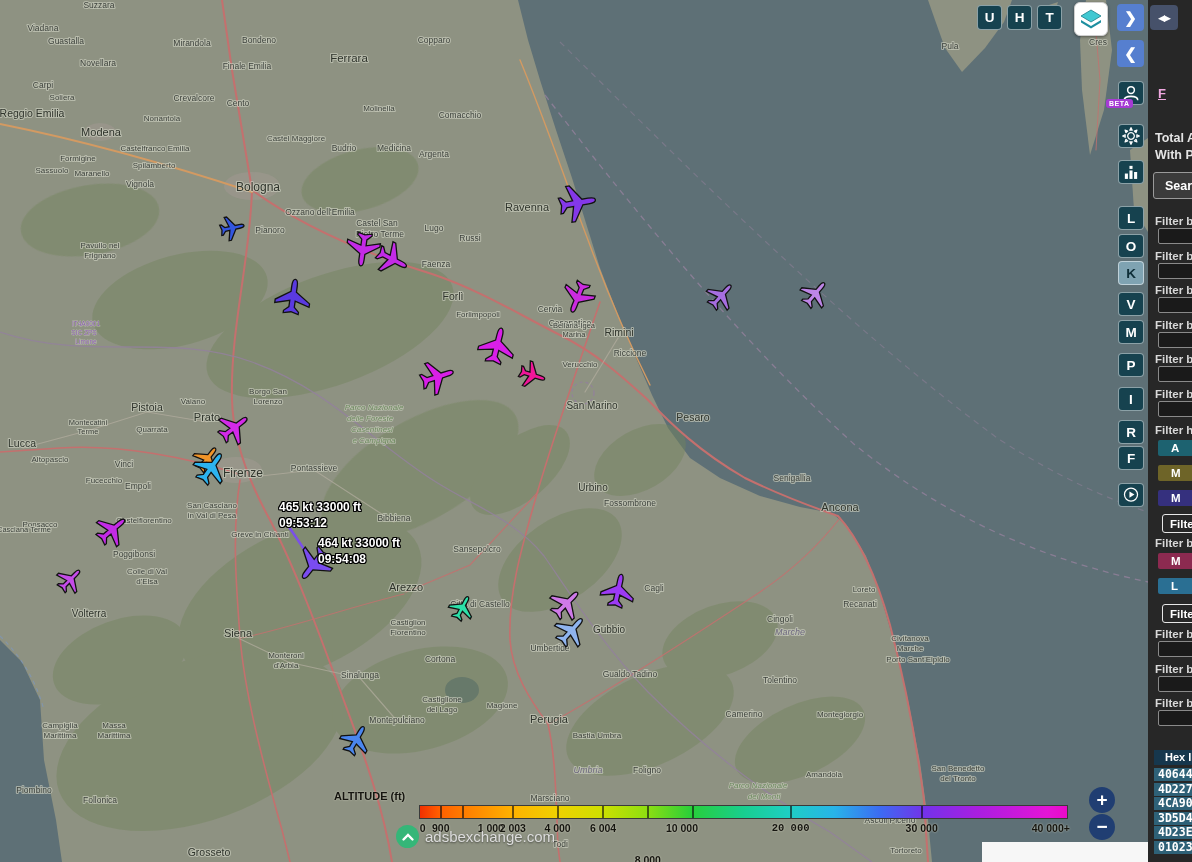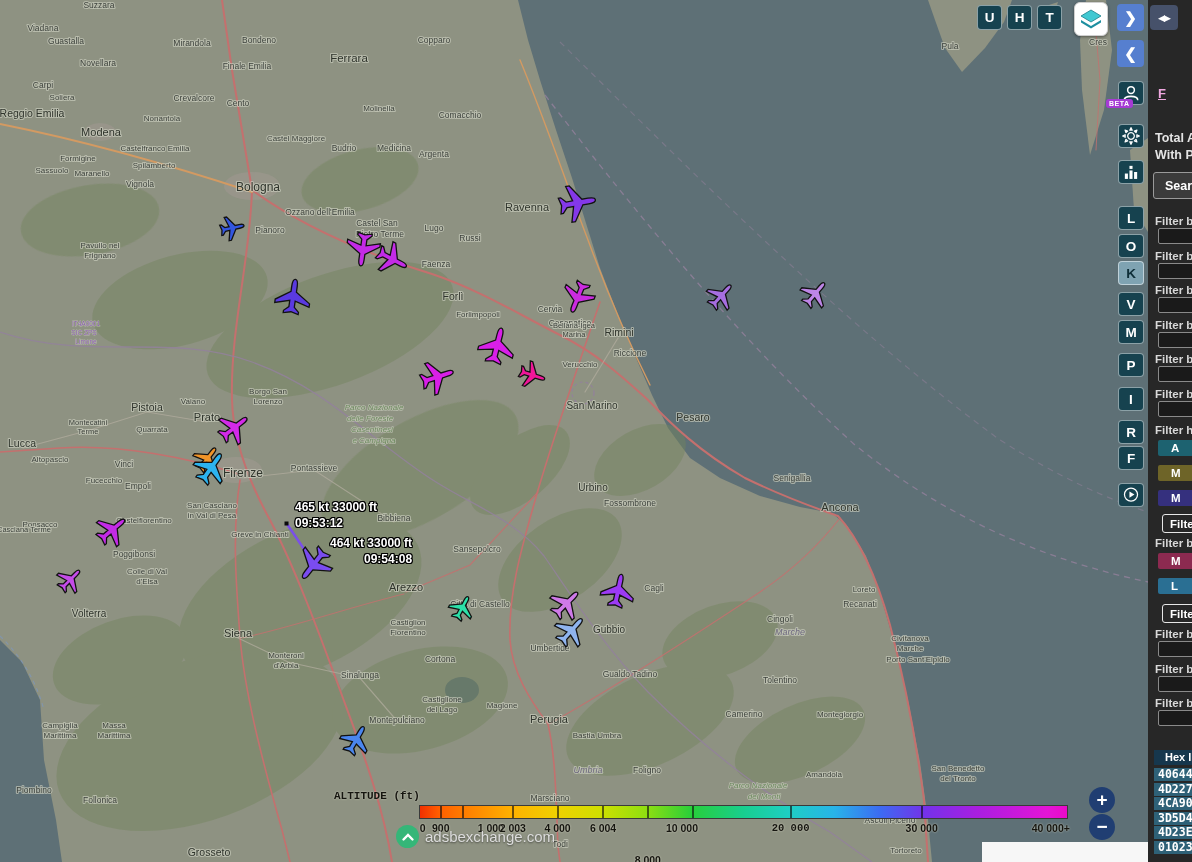--- a/index.html
+++ b/index.html
@@ -36,21 +36,21 @@
     border:1px solid #cfcfcf; border-radius:6px; display:flex; align-items:center; justify-content:center;
     box-shadow:0 1px 3px rgba(0,0,0,.4); z-index:40; cursor:pointer; }
   .beta-badge { position:absolute; left:1106px; top:99px; background:#a63bd4; color:#fff;
     font-size:7px; font-weight:bold; padding:1px 3px; border-radius:3px; z-index:45; letter-spacing:.5px; }
   .zoom-btn { position:absolute; left:1089px; width:26px; height:26px; border-radius:50%;
     background:#203e72; color:#fff; border:none; font-size:19px; font-weight:bold; line-height:22px;
     text-align:center; z-index:40; cursor:pointer; }
 
   
   #alt-title { position:absolute; left:334px; top:790px; font-size:11px; font-weight:bold; color:#15150f;
-    text-shadow:0 0 2px rgba(215,213,198,.9); z-index:35;font-family:Liberation Mono, monospace; }
+    text-shadow:0 0 2px rgba(215,213,198,.9); z-index:35; }
   #legend-bar { position:absolute; left:419px; top:805px; width:649px; height:14px;
     border:1px solid #3a3a3a; z-index:35;
     background:linear-gradient(90deg,#f13000 0%,#ff5f00 3%,#ff7e00 7%,#ffb000 14%,#f0d000 21%,
       #cfe000 28%,#8fdf10 35%,#28cf3a 42%,#18cf8f 50%,#1ecfc4 57%,#28b4e8 64%,#3b6cf2 71%,
       #7432ea 78%,#a81fe0 86%,#e414d6 97%,#ea0ac8 100%); }
   .legend-div { position:absolute; top:0; width:2px; height:100%; background:rgba(10,10,10,.6); }
   .legend-tick { position:absolute; top:16px; transform:translateX(-50%); font-size:10.5px; font-weight:bold;
     color:#15150f; white-space:nowrap; text-shadow:0 0 2px rgba(215,213,198,.9); }
 
   
@@ -371,25 +371,25 @@
           </g>
           <g transform="translate(618,591) rotate(12) scale(1)">
             <path d="M0,-17 C1.8,-17 2.6,-13.8 2.6,-10.5 L2.6,-5 L16.5,4.3 L16.5,7.6 L2.6,3.6 L2.6,9.6 L7.2,13.8 L7.2,16 L0,14.2 L-7.2,16 L-7.2,13.8 L-2.6,9.6 L-2.6,3.6 L-16.5,7.6 L-16.5,4.3 L-2.6,-5 L-2.6,-10.5 C-2.6,-13.8 -1.8,-17 0,-17 Z" fill="#9c3af5" stroke="#121212" stroke-width="1.30"></path>
           </g>
           <g transform="translate(356,740) rotate(30) scale(0.9)">
             <path d="M0,-17 C1.8,-17 2.6,-13.8 2.6,-10.5 L2.6,-5 L16.5,4.3 L16.5,7.6 L2.6,3.6 L2.6,9.6 L7.2,13.8 L7.2,16 L0,14.2 L-7.2,16 L-7.2,13.8 L-2.6,9.6 L-2.6,3.6 L-16.5,7.6 L-16.5,4.3 L-2.6,-5 L-2.6,-10.5 C-2.6,-13.8 -1.8,-17 0,-17 Z" fill="#4a86ee" stroke="#121212" stroke-width="1.44"></path>
           </g>
         </g>
     </svg>
 
-    <div class="ac-label" id="trail-label-0" style="left: 295px; top: 500px;">
+    <div class="ac-label" id="trail-label-0" style="left: 279px; top: 500px;">
       <div>465 kt  33000 ft</div>
       <div>09:53:12</div>
     </div>
-    <div class="ac-label" id="trail-label-1" style="left: 330px; top: 536px; text-align: right;">
+    <div class="ac-label" id="trail-label-1" style="left: 318px; top: 536px;">
       <div>464 kt  33000 ft</div>
       <div>09:54:08</div>
     </div>
 
     <div id="top-btns">
         <button class="teal-btn sq" style="left: 977px; top: 5px;">U</button>
         <button class="teal-btn sq" style="left: 1007px; top: 5px;">H</button>
         <button class="teal-btn sq" style="left: 1037px; top: 5px;">T</button>
       </div>
 

